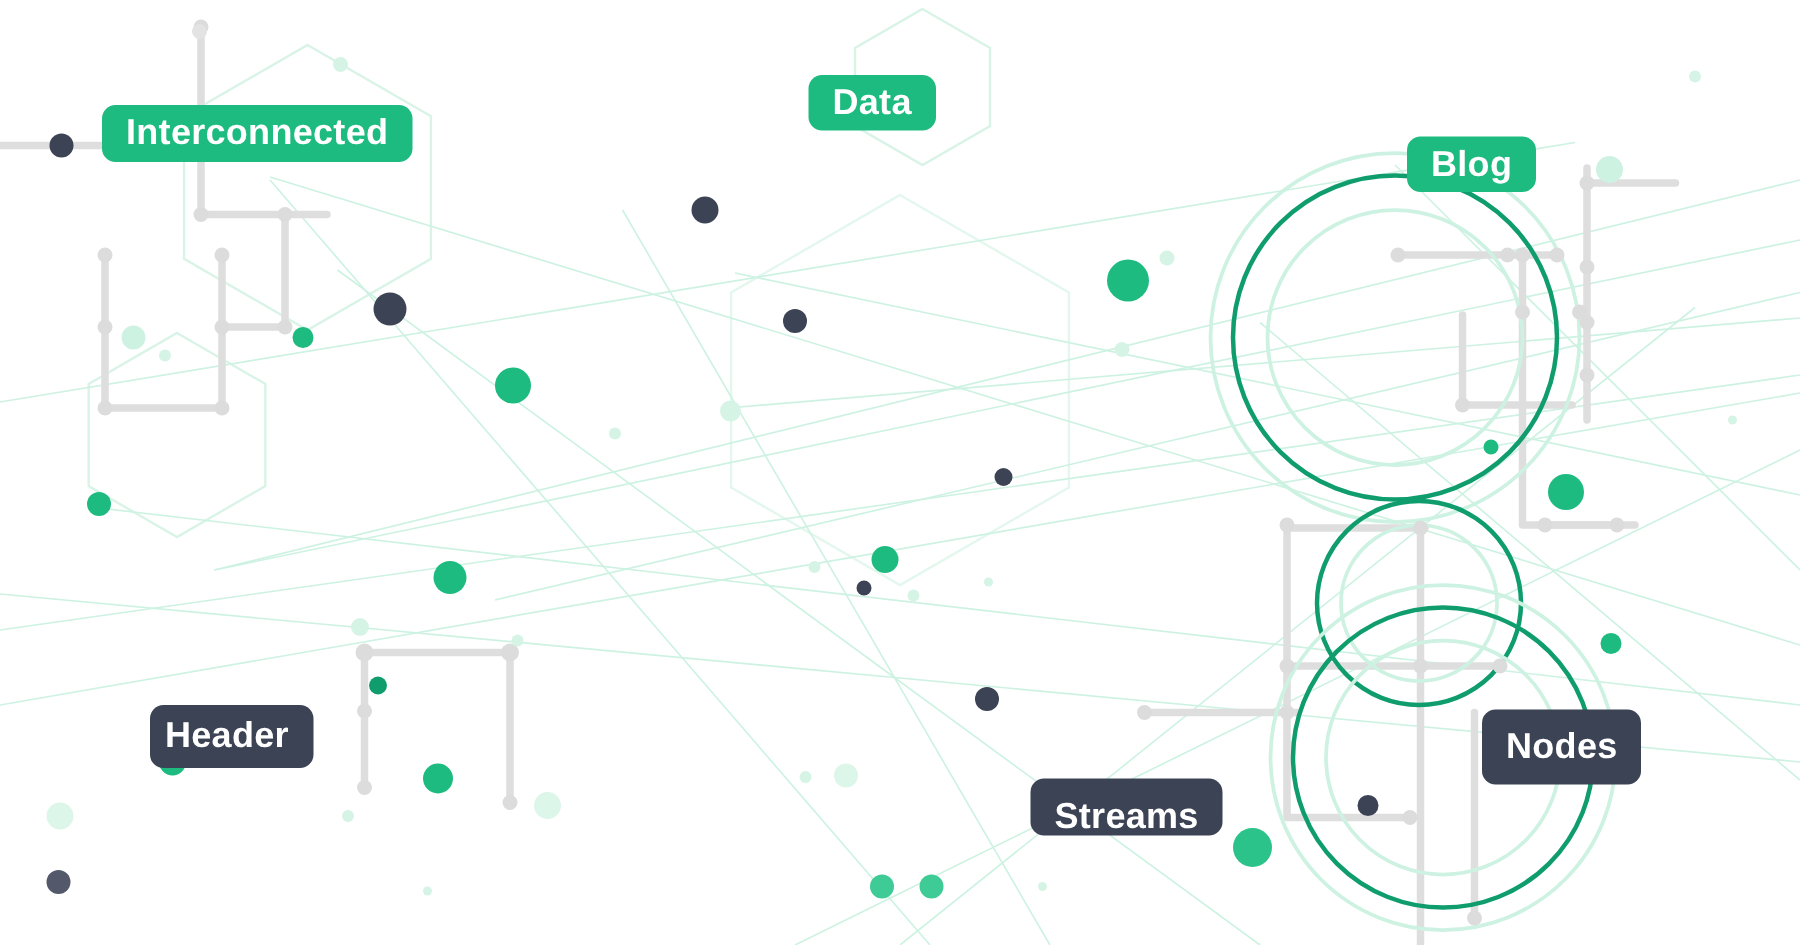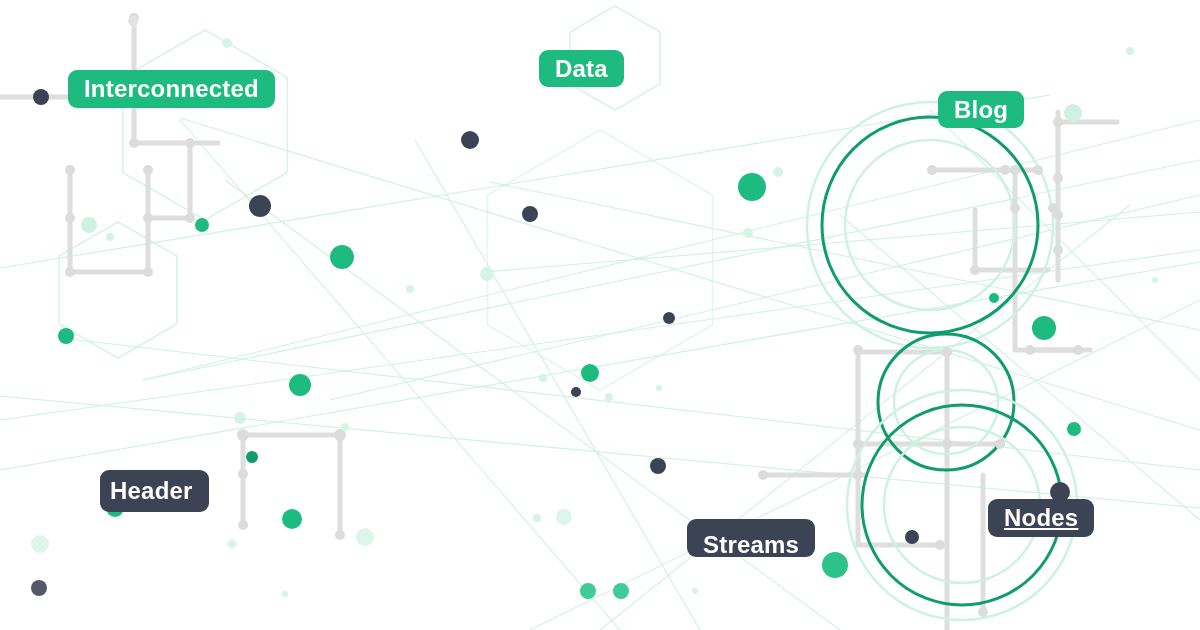--- a/index.html
+++ b/index.html
@@ -207,18 +207,18 @@
       </div>
       <div class="node-label green" style="left: 938px; top: 91px; min-width: 70px; height: 37px; justify-content: center;">
         <span>Blog</span>
       </div>
       <div class="node-label dark" style="left: 100px; top: 470px; min-width: 100px; height: 42px; padding-left: 10px;">
         <span>Header</span>
       </div>
       <div class="node-label dark" style="left: 687px; top: 519px; min-width: 112px; height: 38px; align-items: flex-end;">
         <span>Streams</span>
       </div>
-      <div class="node-label dark" style="left: 988px; top: 499px; min-width: 90px; height: 38px; text-decoration: underline;">
+      <div class="node-label dark" style="left: 988px; top: 473px; min-width: 90px; height: 50px;">
         <span>Nodes</span>
       </div>
     </div>
 
 </div>
 
 </body></html>

